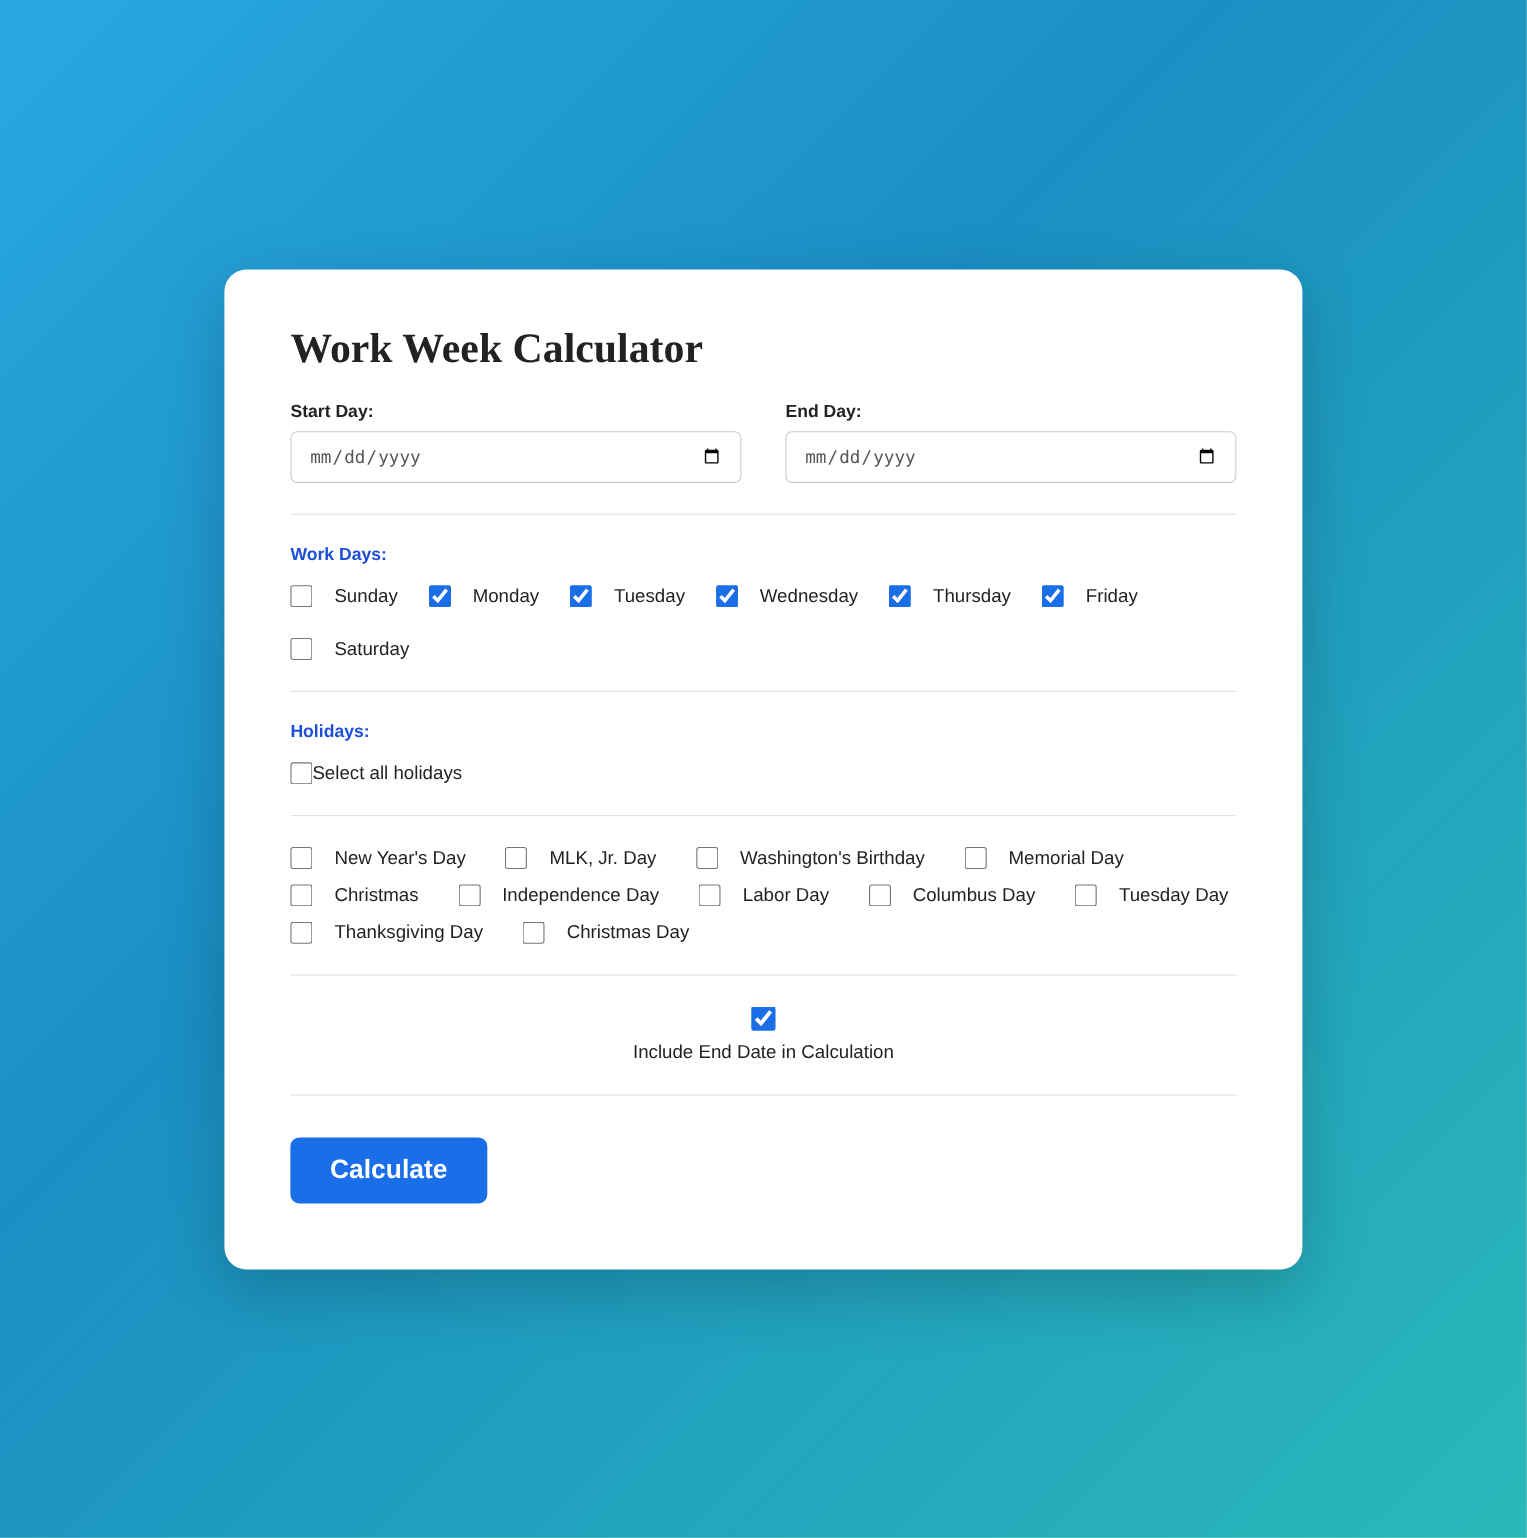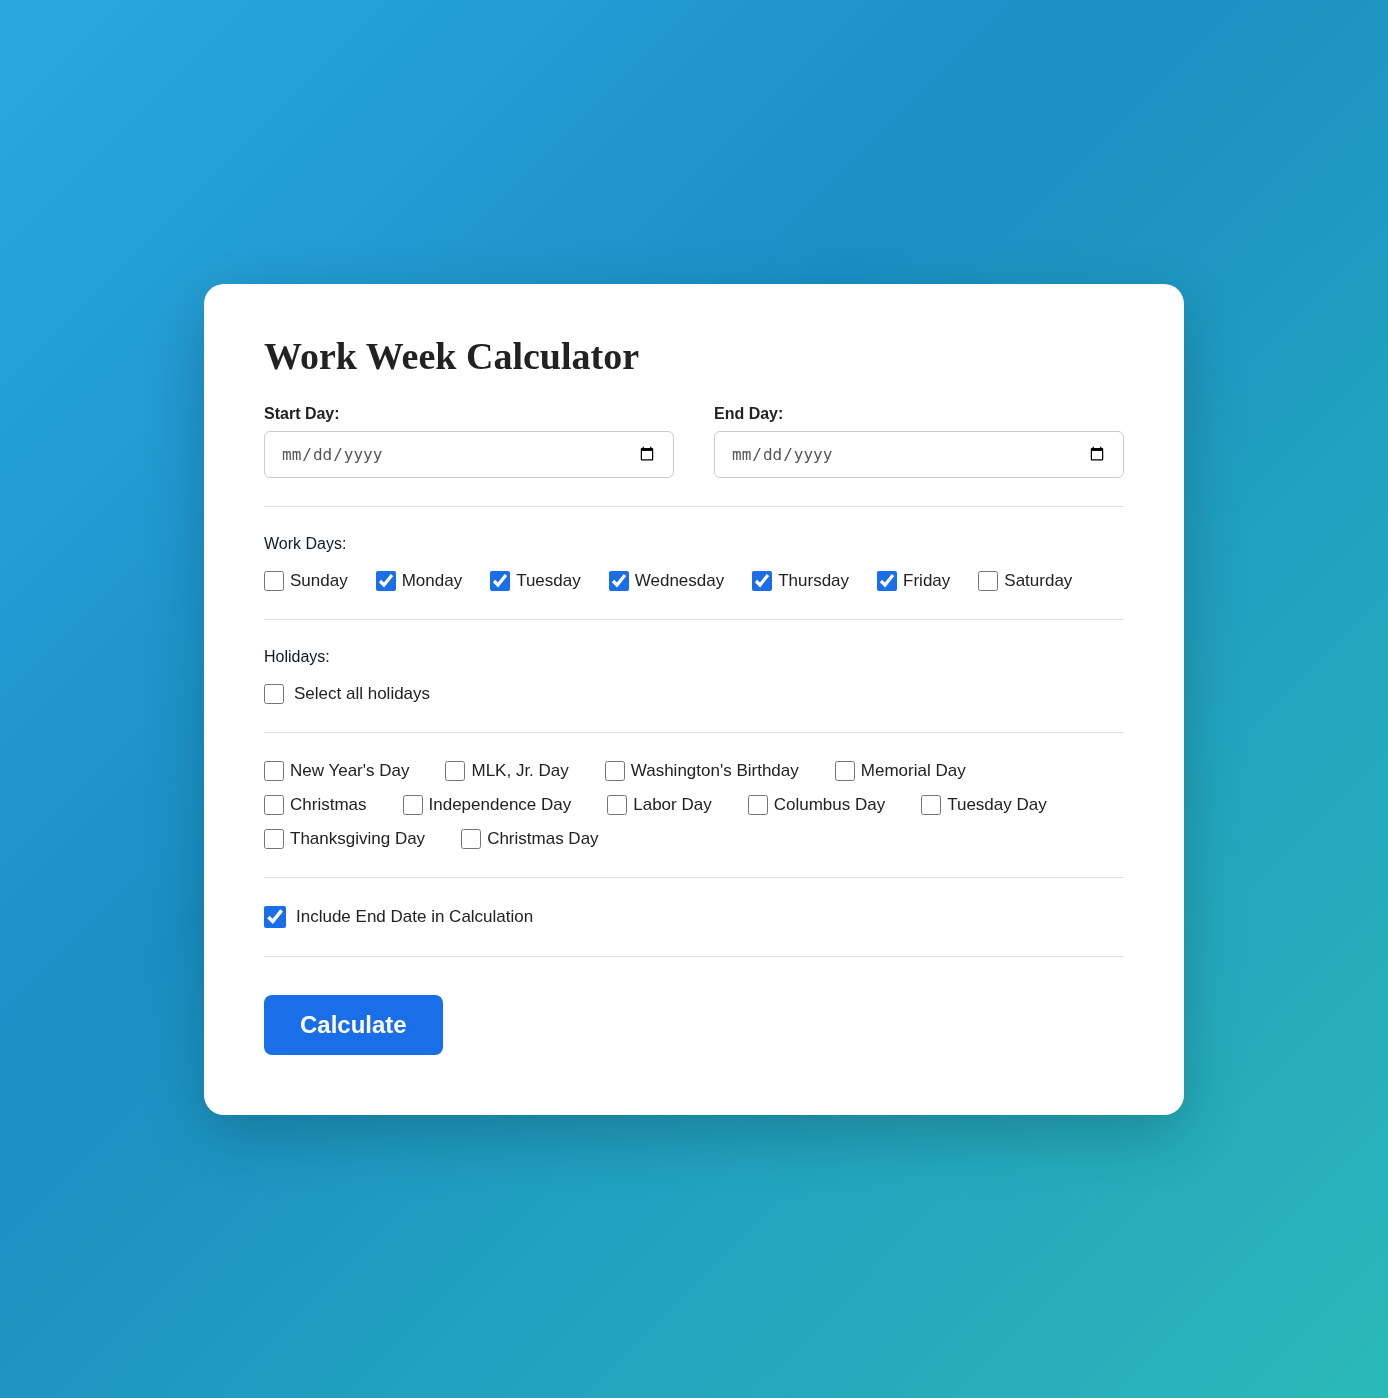--- a/index.html
+++ b/index.html
@@ -85,36 +85,36 @@
     }
 
     .divider {
       border: none;
       border-top: 1.5px solid #e0e0e0;
       margin: 28px 0;
     }
 
     .section-label {
       font-size: 16px;
-      font-weight: 400;
-      color: #0f172a;
+      font-weight: 700;
+      color: #1d4ed8;
       margin-bottom: 18px;
     }
 
     .workdays-row {
       display: flex;
       gap: 28px;
       align-items: center;
       flex-wrap: wrap;
     }
 
     .checkbox-item {
       display: flex;
       align-items: center;
-      gap: 6px;
+      gap: 20px;
       font-size: 17px;
       color: #222;
       cursor: pointer;
     }
 
     .checkbox-item input[type="checkbox"] {
       width: 20px;
       height: 20px;
       cursor: pointer;
       accent-color: #1a6fe8;
@@ -133,20 +133,21 @@
       align-items: flex-end;
     }
 
     .include-end-row {
       display: flex;
       align-items: center;
       gap: 10px;
       font-size: 17px;
       color: #222;
       font-weight: 500;
+      flex-direction: column;
     }
 
     .include-end-row input[type="checkbox"] {
       width: 22px;
       height: 22px;
       accent-color: #1a6fe8;
       cursor: pointer;
     }
 
     .calculate-btn {
@@ -157,21 +158,21 @@
       padding: 16px 36px;
       font-size: 24px;
       font-weight: 600;
       cursor: pointer;
       margin-top: 10px;
     }
 
     .select-all-row {
       display: flex;
       align-items: flex-end;
-      gap: 10px;
+      gap: 0;
       font-size: 17px;
       color: #222;
     }
 
     .select-all-row input[type="checkbox"] {
       width: 20px;
       height: 20px;
       cursor: pointer;
       accent-color: #1a6fe8;
     }

